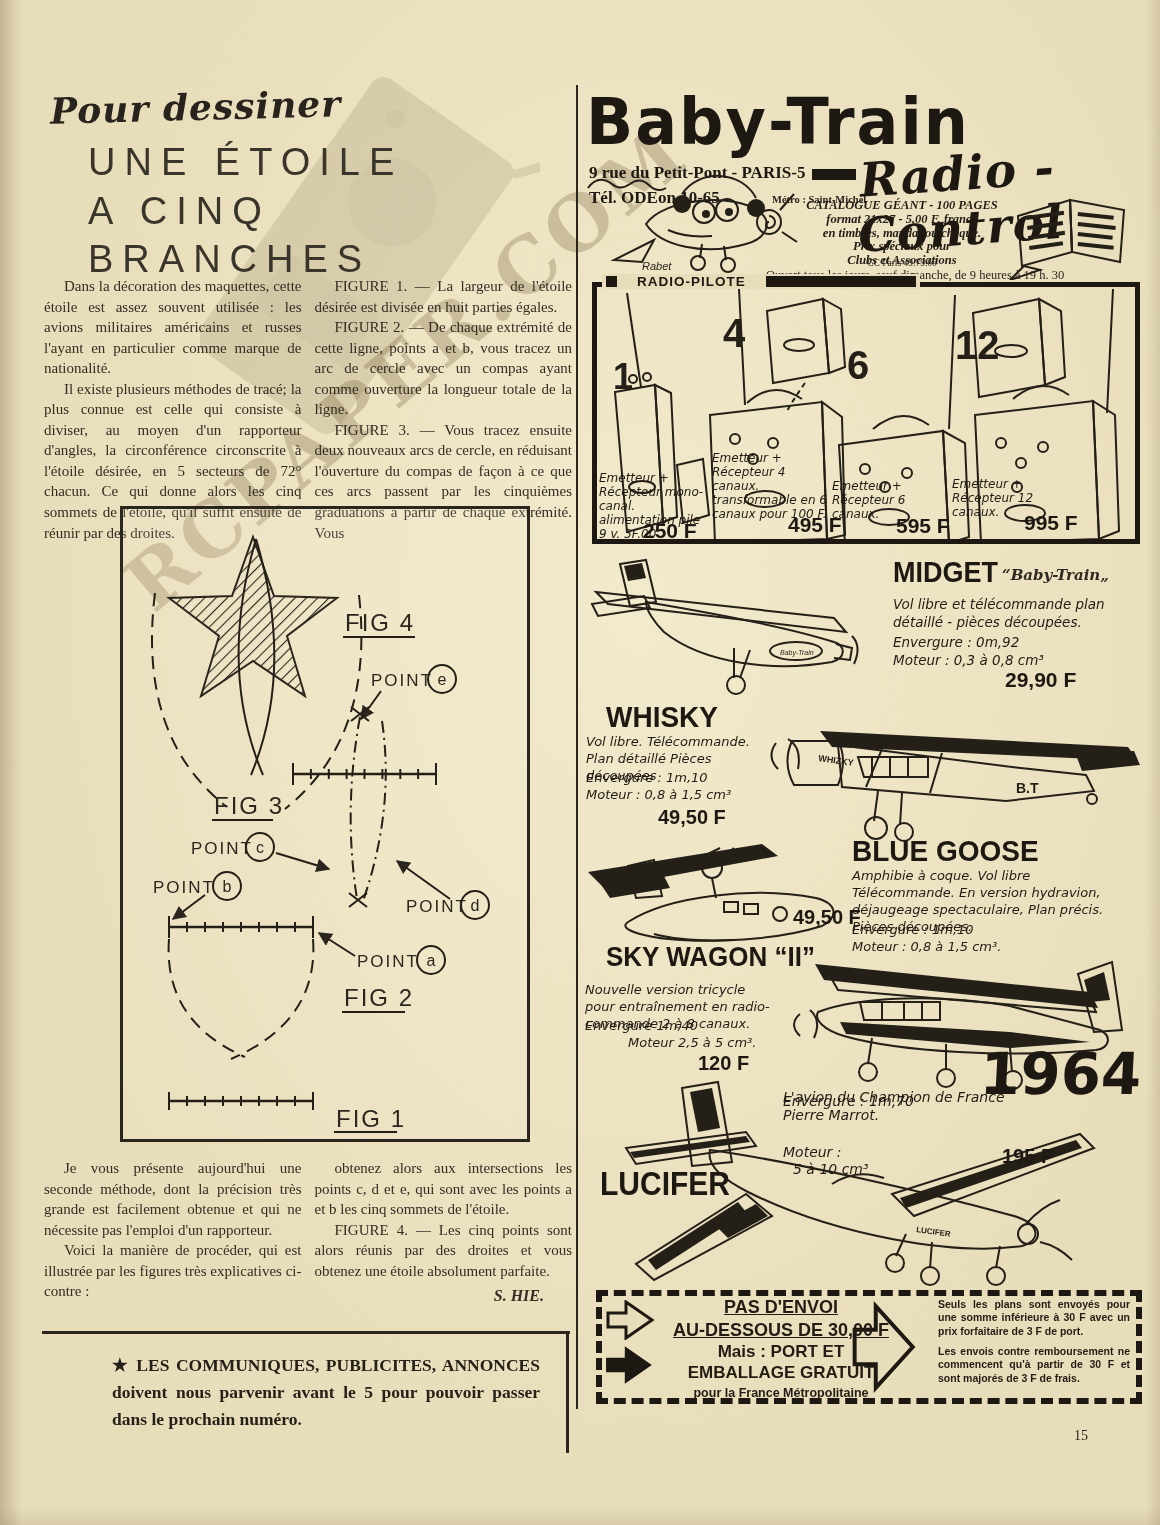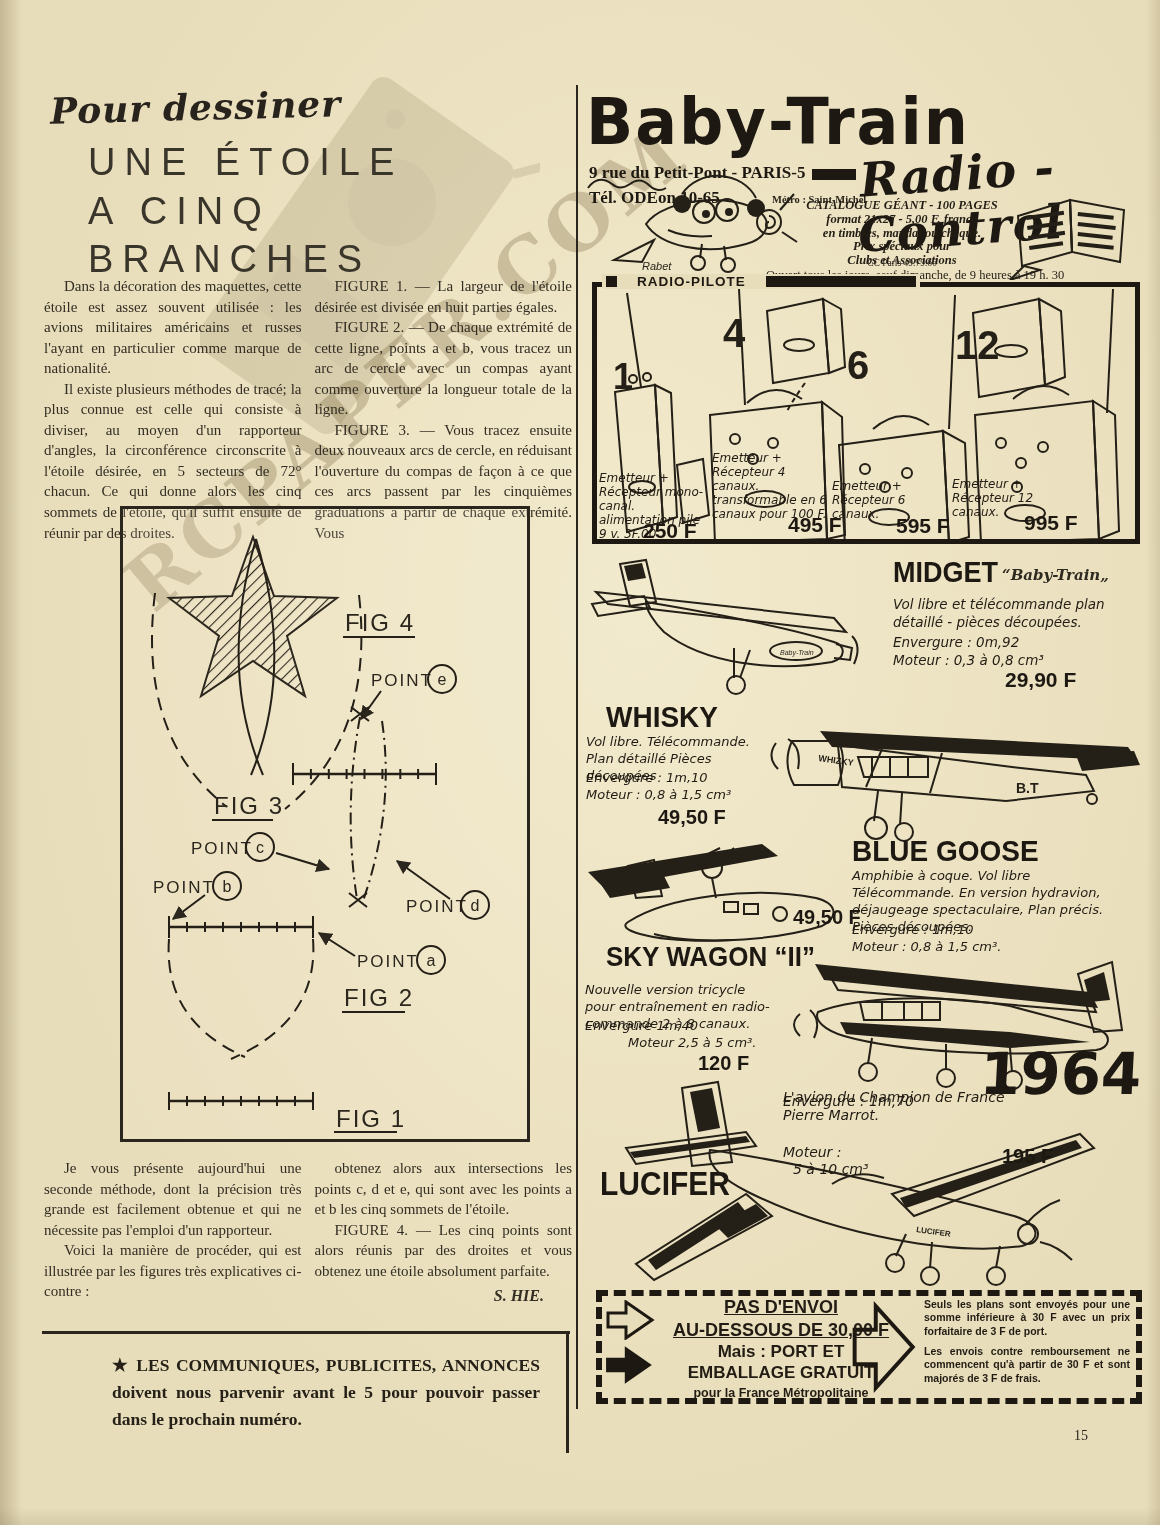--- a/index.html
+++ b/index.html
@@ -79,21 +79,21 @@
   .shipbox{left:596px;top:1290px;width:546px;height:114px;border:6px dashed #1d1811;
            box-sizing:border-box;}
   .shipleft{left:656px;top:1296px;width:250px;text-align:center;
             font-family:"Liberation Sans",sans-serif;font-weight:700;color:#221c14;}
   .shipleft .l1,.shipleft .l2{font-size:18px;line-height:1.25;text-decoration:underline;}
   .shipleft .l3,.shipleft .l4{font-size:17px;line-height:1.25;}
   .shipleft .l5{font-size:12.5px;margin-top:2px;}
   .shipright{left:922px;top:1298px;width:208px;
              font-family:"Liberation Sans",sans-serif;font-weight:700;
              font-size:10.5px;line-height:1.27;color:#221c14;text-align:justify;}
-  .shipright p{margin:0 0 7px 2px;}
+  .shipright p{margin:0 0 7px 16px;}
   .pagenum{left:1074px;top:1428px;font-size:14px;color:#2a241b;}
   svg text{font-family:"Liberation Sans","DejaVu Sans",sans-serif;}
   .ink{stroke:#241f17;fill:none;stroke-width:2;}
   .inkf{fill:#241f17;stroke:none;}
 </style>
 </head>
 <body>
 
 <div class="page">
 

